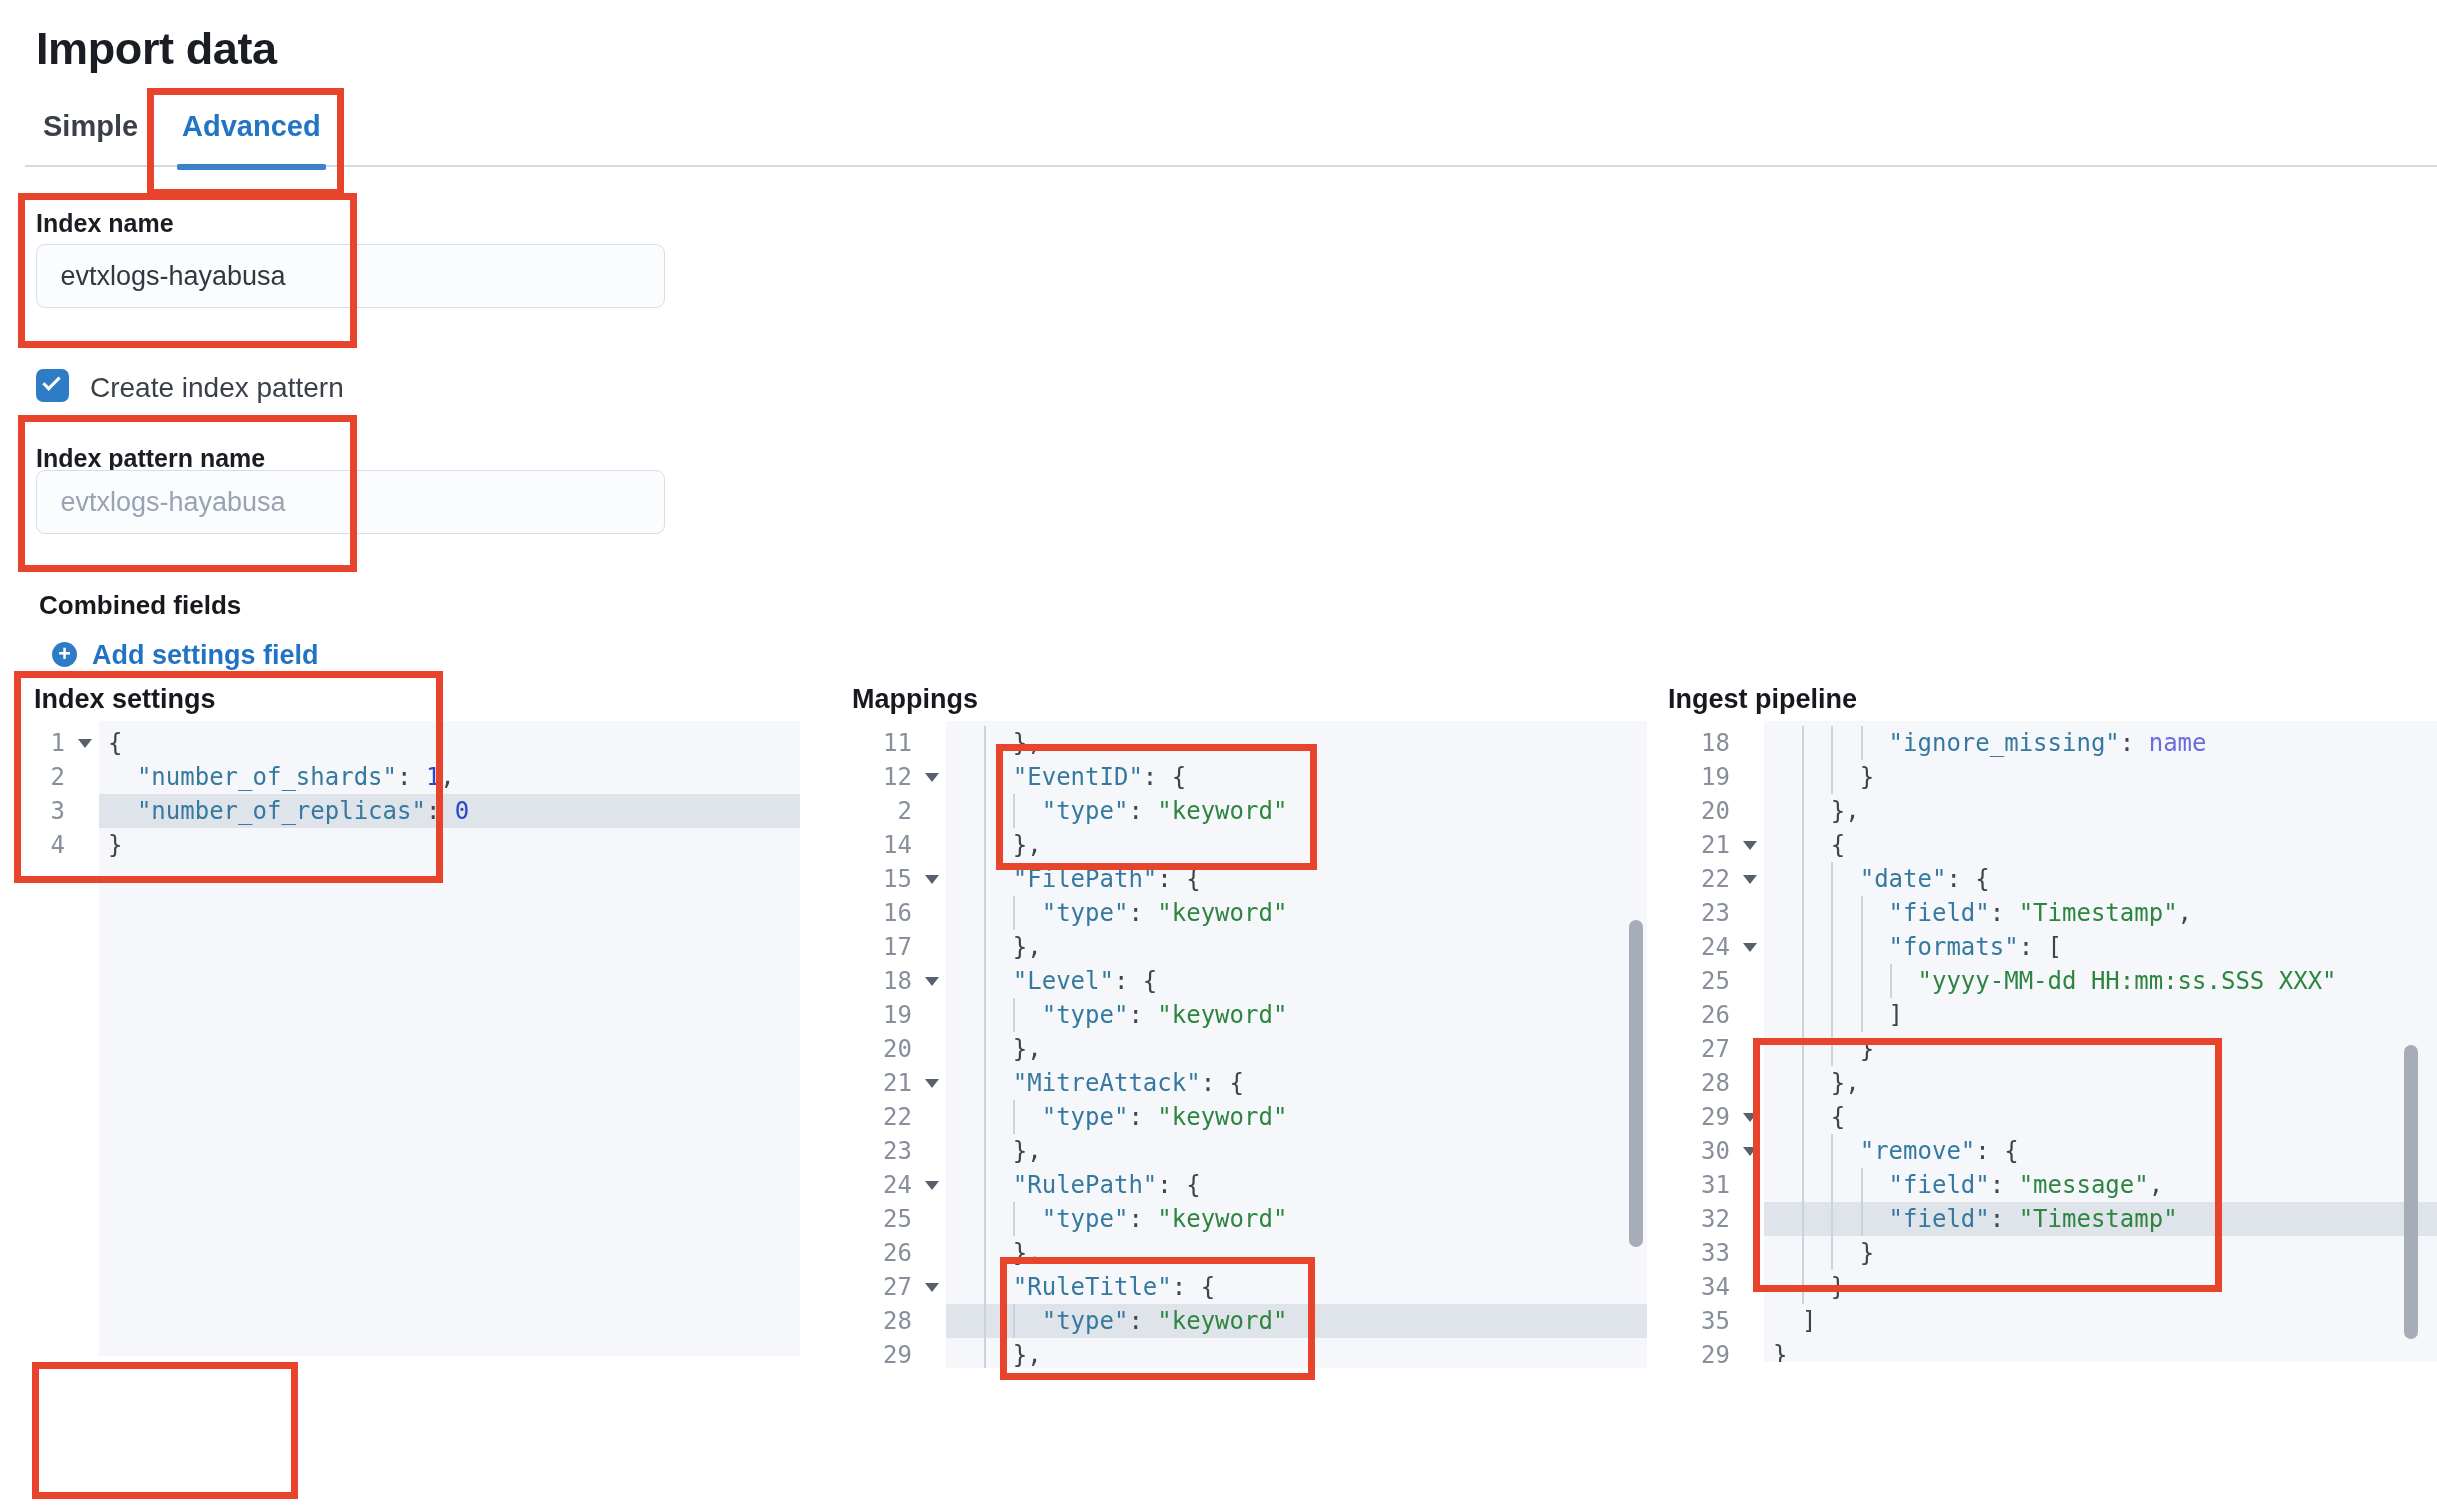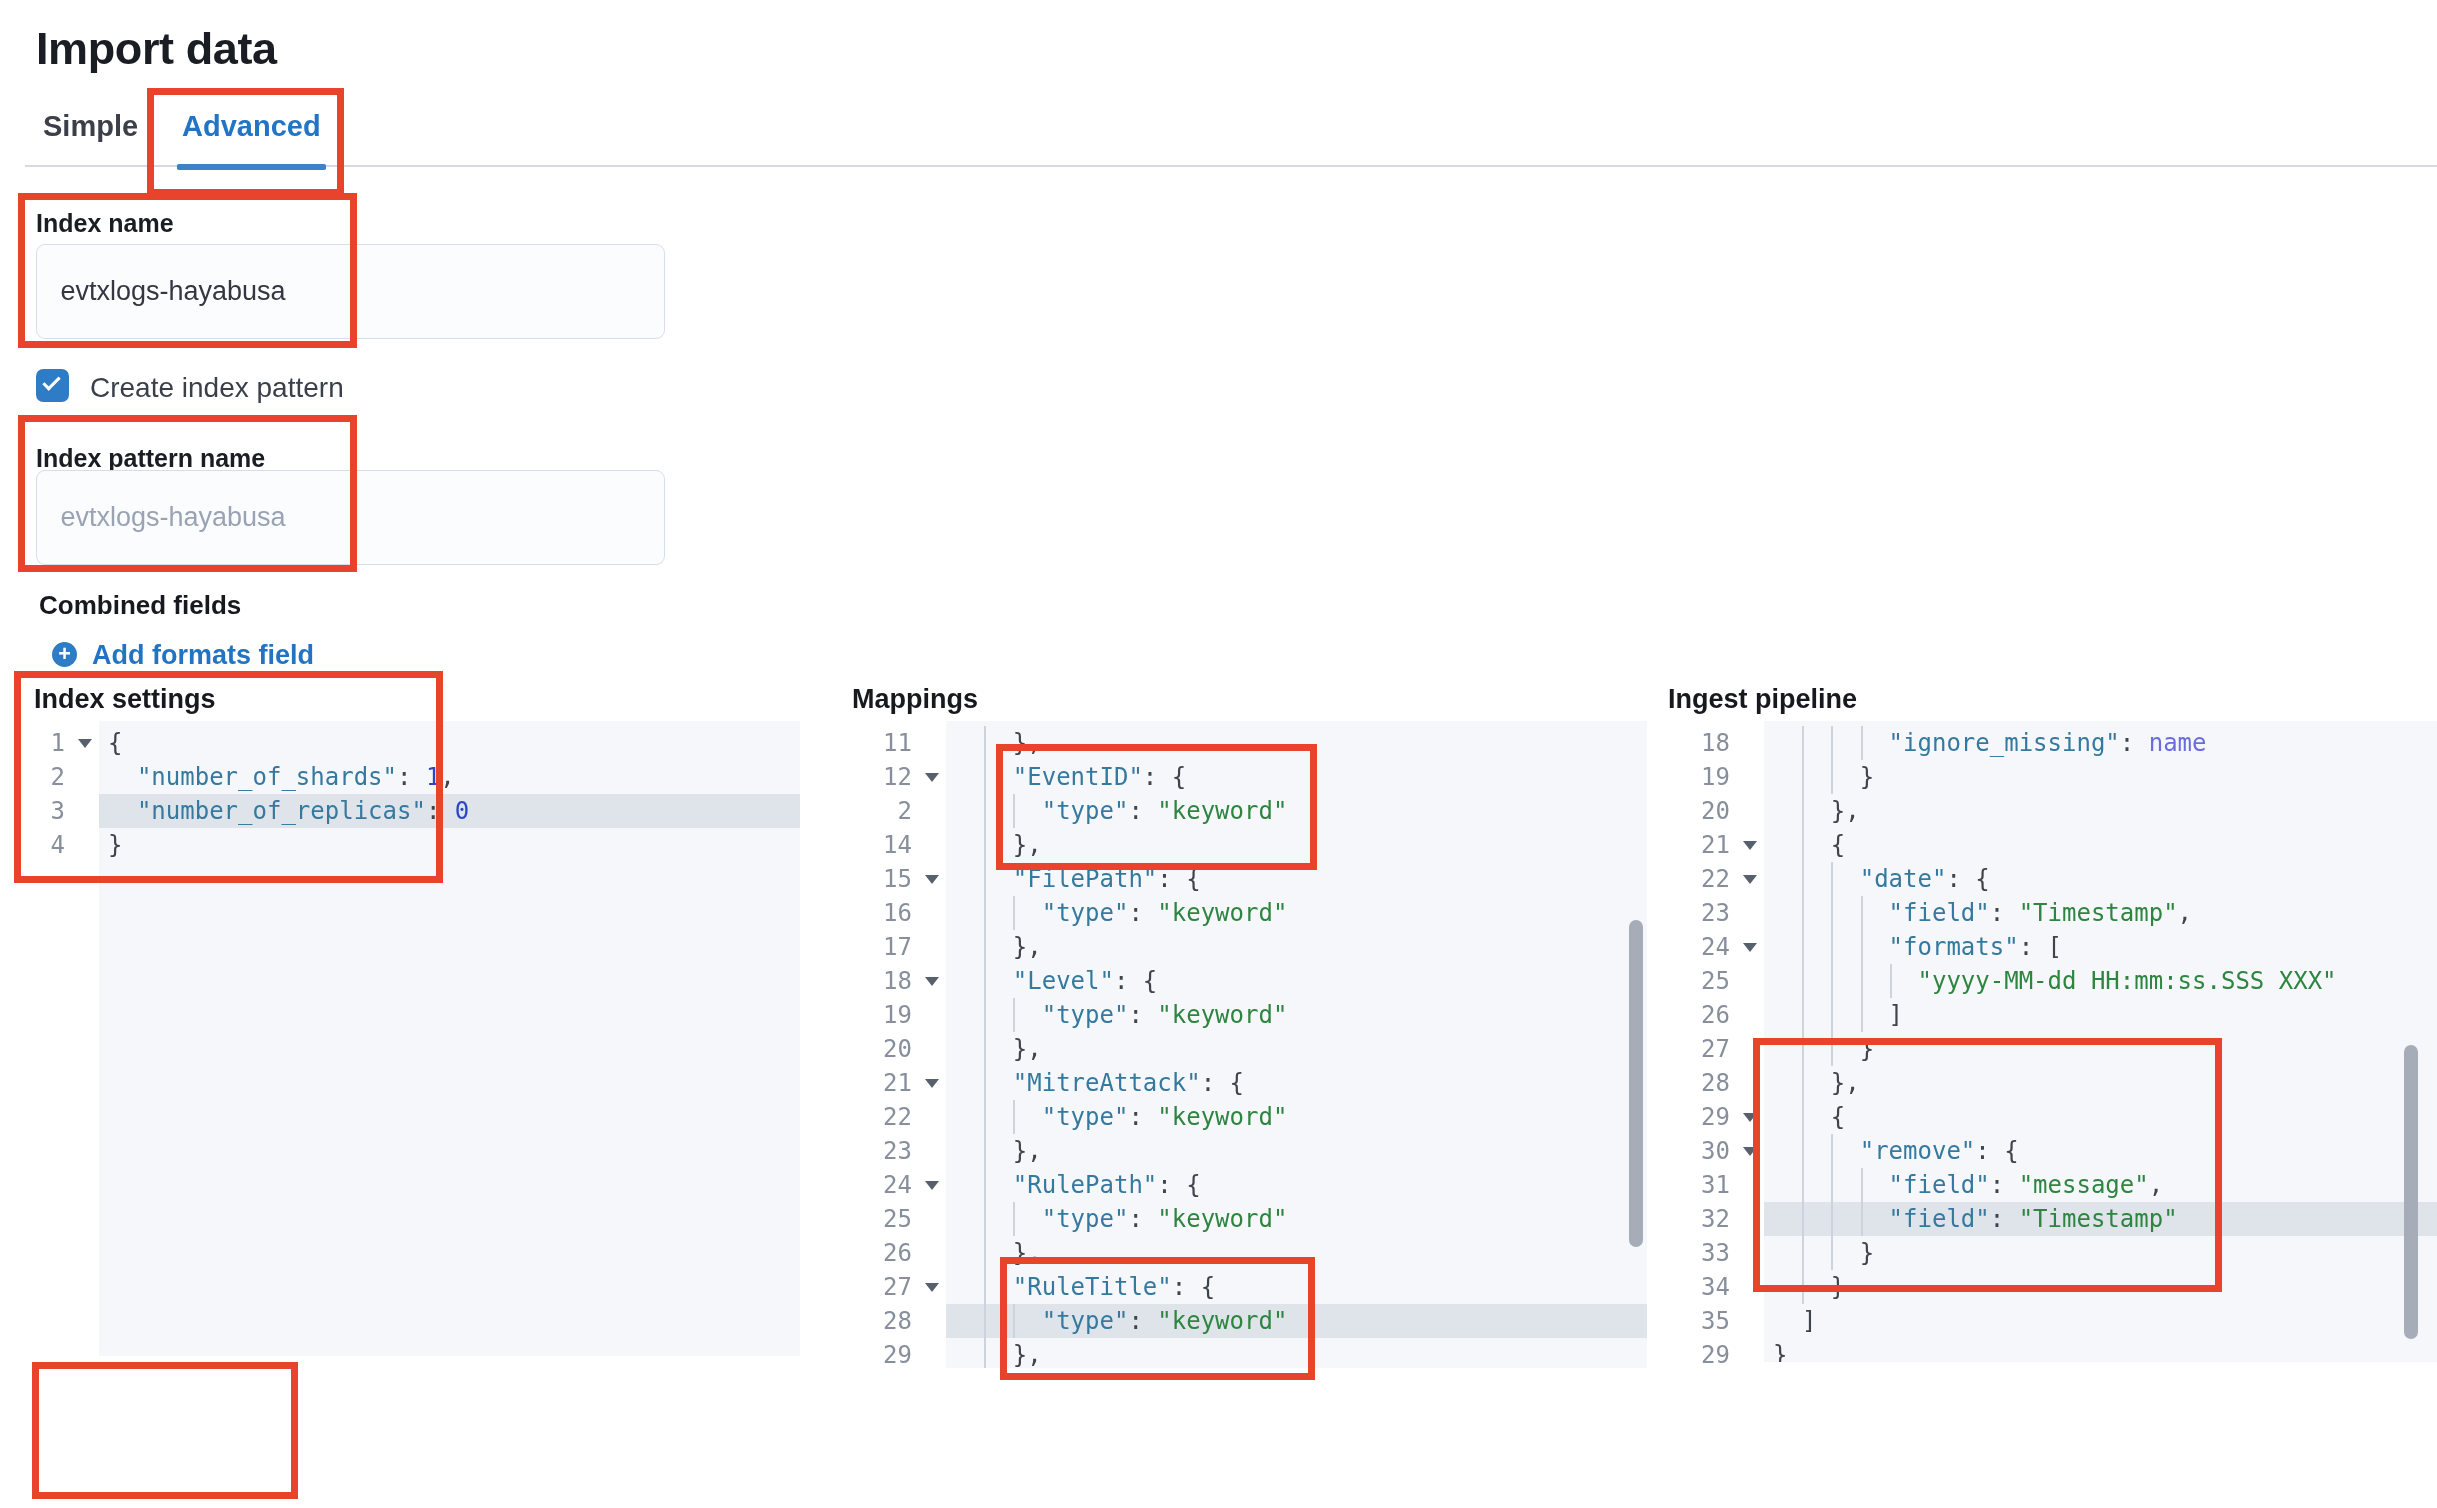--- a/index.html
+++ b/index.html
@@ -12,21 +12,21 @@
 
   .tab { font-size:29px; font-weight:700; cursor:pointer; }
   .tab-inactive { color:#3a3f4a;text-align:center; }
   .tab-active { color:#2274c5; }
   .tab-underline { background:#3b82c6; border-radius:1.8px; }
   .tabs-divider { background:#d3dae6; }
 
   .fieldlabel { font-size:25px; font-weight:700; color:#1a1d23; }
   .seclabel  { font-size:27px; font-weight:700; color:#17191e; }
 
-  .input { position:absolute; width:629px; height:95px; border:1.8px solid #d6dee9; border-radius:9px;
+  .input { position:absolute; width:629px; height:64px; border:1.8px solid #d6dee9; border-radius:9px;
            background:#fbfcfe; font-size:27px; color:#343741; padding:0 23.4px;
            font-family:"Liberation Sans", sans-serif; outline:none; }
   .input::placeholder { color:#99a3b3; }
 
   .checkbox { position:absolute; width:33px; height:33px; border-radius:7.2px; background:#2f7cc6; cursor:pointer; }
   .checkbox .mark { position:absolute; left:7.2px; top:8px; width:17px; height:9px;
                     border-left:3.6px solid #fff; border-bottom:3.6px solid #fff; transform:rotate(-45deg); }
   .cb-label { font-size:28px; color:#3a3f4a; }
 
   .pluscircle { position:absolute; width:25px; height:25px; border-radius:50%; background:#2f7cc6; color:#fff;
@@ -72,21 +72,21 @@
   <div class="checkbox" style="left:36px; top:369px;">
     <span class="mark"></span>
   </div>
   <div class="abs cb-label" style="left:90px; top:372px;">Create index pattern</div>
 
   <div class="abs fieldlabel" style="left:36px; top:444px;">Index pattern name</div>
   <input class="input" style="left: 36px; top: 470px;" type="text" placeholder="evtxlogs-hayabusa">
 
   <div class="abs seclabel" style="left:39px; top:590px; font-size:26px;">Combined fields</div>
   <div class="pluscircle" style="left:52px; top:642px;">+</div>
-  <div class="abs addlink" style="left:92px; top:640px;">Add formats field</div>
+  <div class="abs addlink" style="left:92px; top:640px;">Add settings field</div>
 
   <div class="abs seclabel" style="left:34px; top:684px;">Index settings</div>
   <div class="abs seclabel" style="left:852px; top:684px;">Mappings</div>
   <div class="abs seclabel" style="left:1668px; top:684px;">Ingest pipeline</div>
 
   <div class="editor" style="left:25px; top:721px; width:775px; height:635px;">
     <div class="gutter" style="width:74px;">
         <div class="gl"><span>1</span><i class="fold"></i></div>
         <div class="gl"><span>2</span></div>
         <div class="gl"><span>3</span></div>

